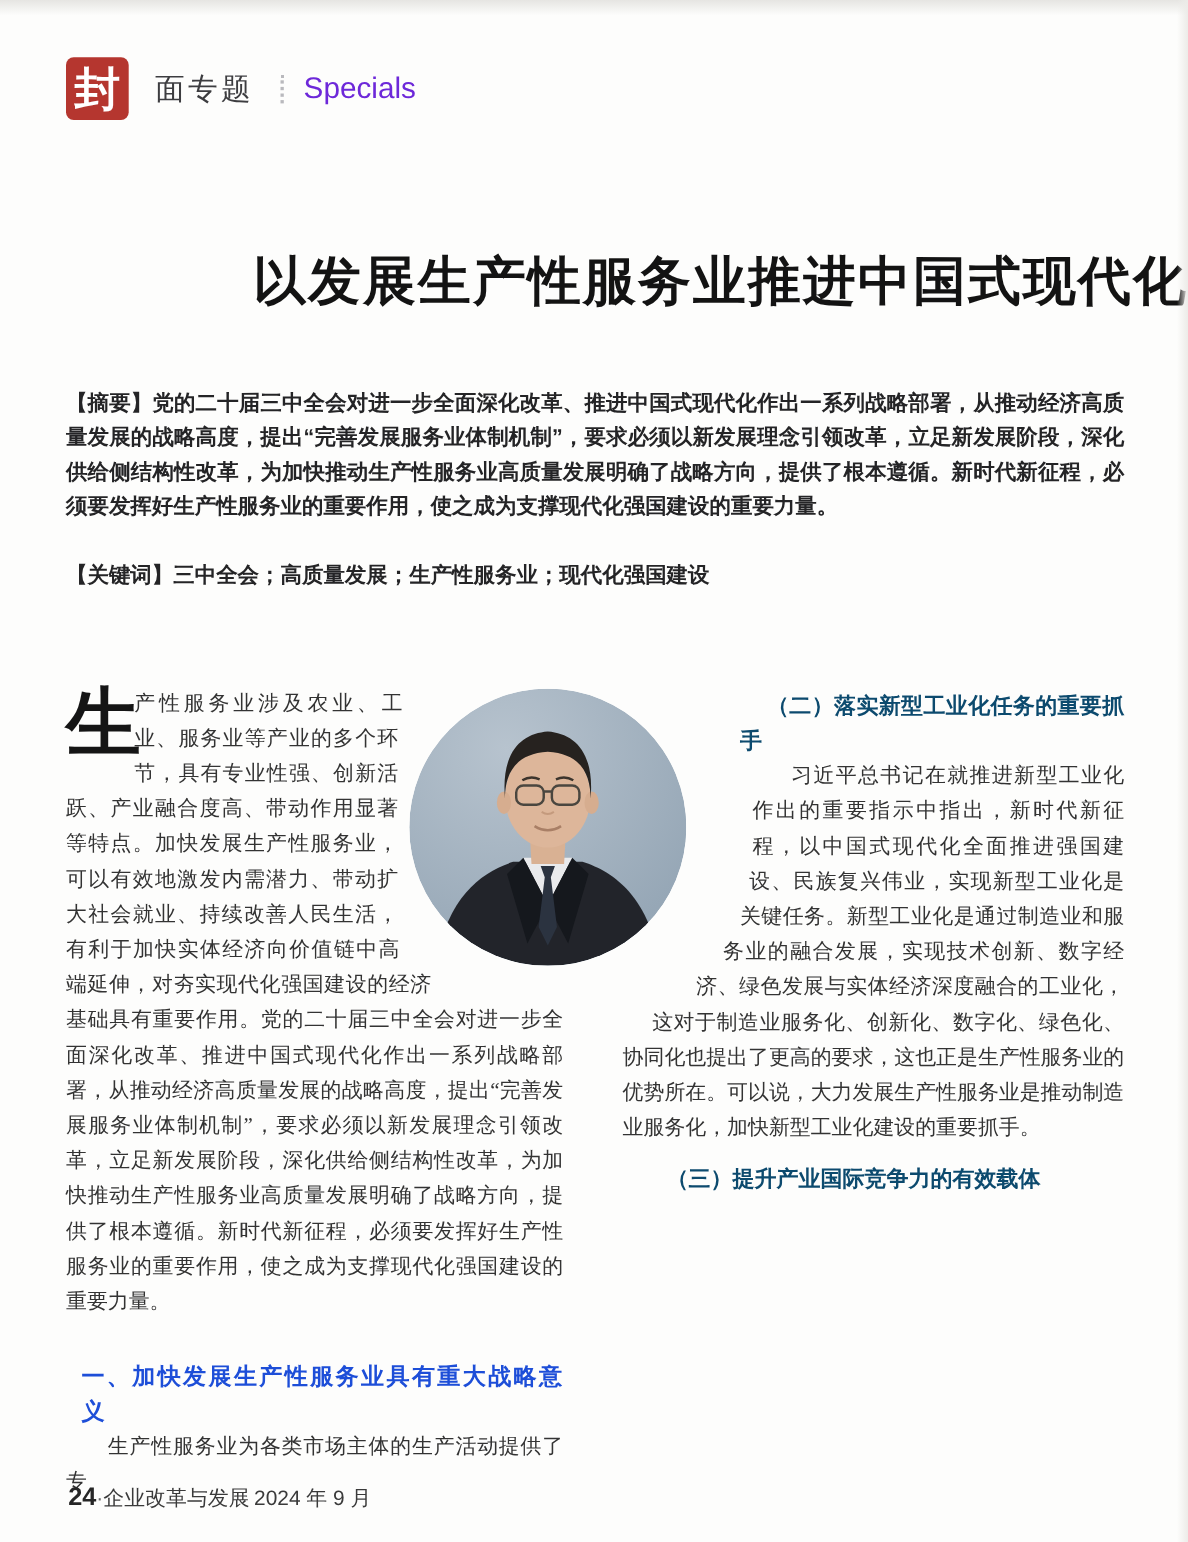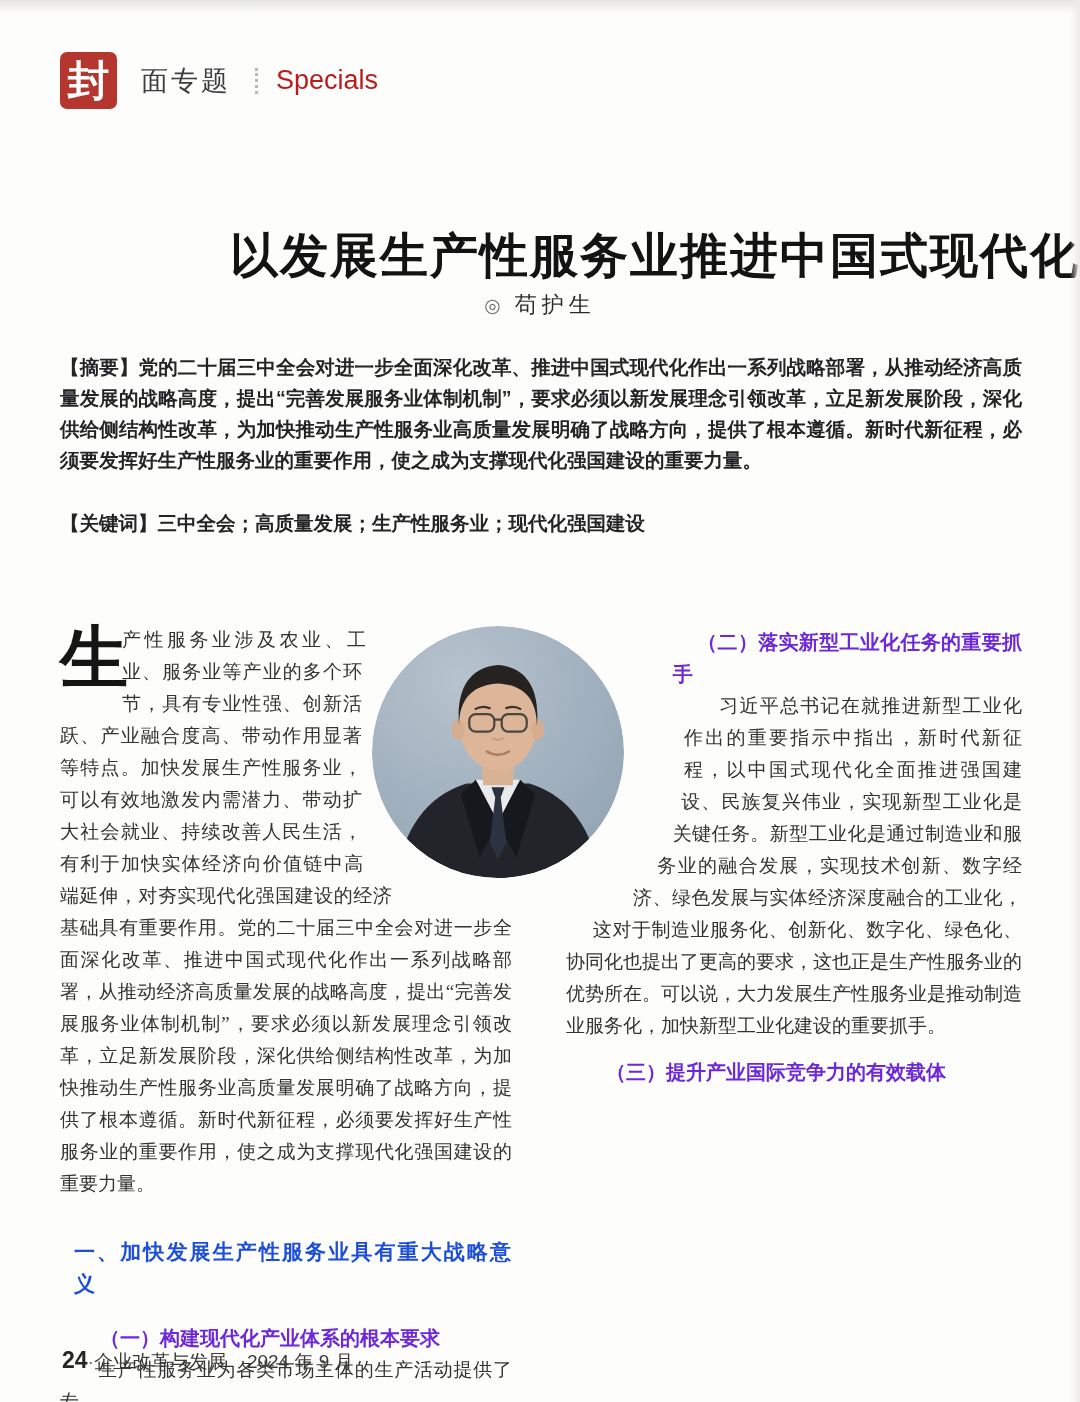--- a/index.html
+++ b/index.html
@@ -24,21 +24,21 @@
     color:#fff; font-family:"Liberation Sans","DejaVu Sans",sans-serif;
     font-weight:700; font-size:42px; line-height:57px; text-align:center;
   }
   .section-cn {
     margin-left:24px; font-family:"Liberation Sans","DejaVu Sans",sans-serif;
     font-size:27px; color:#3d3d40; letter-spacing:3px; font-weight:500;
   }
   .mast-divider { height:26px; border-left:3px dotted #b9b9bd; margin:0 18px 0 24px; }
   .section-en {
     font-family:"Liberation Sans","DejaVu Sans",sans-serif;
-    font-size:27px; color:#b91c1c; font-weight:500;
+    font-size:27px; color:#6d28d9; font-weight:500;
   }
 
   
   .title {
     position:absolute; top:192px; left:0; width:100%; text-align:right;
     font-family:"Liberation Sans","DejaVu Sans",sans-serif;
     font-weight:900; font-size:48px; letter-spacing:2px; color:#131313;
   }
   .author {
     position:absolute; top:290px; left:0; width:100%; text-align:center;
@@ -72,73 +72,69 @@
     float:left; width:54px; height:62px; margin:3px 8px 0 0;
     font-family:"Liberation Sans","DejaVu Sans",sans-serif;
     font-weight:700; font-size:68px; line-height:60px; color:#151515;
   }
   .heading-1 {
     font-family:"Liberation Sans","DejaVu Sans",sans-serif; font-weight:700;
     font-size:21px; color:#1d4ed8; margin:36px 0 0 14px; line-height:32px; letter-spacing:1px;
   }
   .heading-2 {
     font-family:"Liberation Sans","DejaVu Sans",sans-serif; font-weight:700;
-    font-size:20px; color:#6d28d9; margin:22px 0 0; line-height:32px; text-indent:2em;
+    font-size:20px; color:#0c4a6e; margin:22px 0 0; line-height:32px; text-indent:2em;
   }
   .col-right .heading-2.first { margin-top:2px; }
   .col-right .heading-2.last  { margin-top:14px; }
   .p-indent { text-indent:2em; }
 
   
   .portrait {
     position:absolute; left:372px; top:626px; width:252px; height:252px;
     border-radius:50%; overflow:hidden;
   }
   .portrait svg { display:block; }
 
   
   .footer {
     position:absolute; left:62px; top:1347px;
     font-family:"Liberation Sans","DejaVu Sans",sans-serif;
     color:#3a3a3a; font-size:19px; display:flex; align-items:baseline; 
   }
   .footer .page-num { font-size:23px; font-weight:700; color:#262626; }
   .footer .dot { color:#6a6a6a; }
-  .footer .issue { margin-left:20px; }
+  .footer .issue { margin-left:4px; }
 </style>
 </head>
 <body>
 
 <div class="page">
 
   <div class="masthead">
     <div class="logo">封</div>
     <div class="section-cn">面专题</div>
     <div class="mast-divider"></div>
     <div class="section-en">Specials</div>
   </div>
 
   <h1 class="title">以发展生产性服务业推进中国式现代化</h1>
-  <div class="author">
-    <span class="marker">◎</span><span>苟护生</span>
-  </div>
 
   <div class="abstract">
     <span>【摘要】</span><span>党的二十届三中全会对进一步全面深化改革、推进中国式现代化作出一系列战略部署，从推动经济高质量发展的战略高度，提出“完善发展服务业体制机制”，要求必须以新发展理念引领改革，立足新发展阶段，深化供给侧结构性改革，为加快推动生产性服务业高质量发展明确了战略方向，提供了根本遵循。新时代新征程，必须要发挥好生产性服务业的重要作用，使之成为支撑现代化强国建设的重要力量。</span>
   </div>
 
   <div class="keywords">
     <span>【关键词】</span><span>三中全会；高质量发展；生产性服务业；现代化强国建设</span>
   </div>
 
   <section class="col col-left">
     <div class="wrap-left"></div>
     <p><span class="dropcap">生</span><span>产性服务业涉及农业、工业、服务业等产业的多个环节，具有专业性强、创新活跃、产业融合度高、带动作用显著等特点。加快发展生产性服务业，可以有效地激发内需潜力、带动扩大社会就业、持续改善人民生活，有利于加快实体经济向价值链中高端延伸，对夯实现代化强国建设的经济基础具有重要作用。党的二十届三中全会对进一步全面深化改革、推进中国式现代化作出一系列战略部署，从推动经济高质量发展的战略高度，提出“完善发展服务业体制机制”，要求必须以新发展理念引领改革，立足新发展阶段，深化供给侧结构性改革，为加快推动生产性服务业高质量发展明确了战略方向，提供了根本遵循。新时代新征程，必须要发挥好生产性服务业的重要作用，使之成为支撑现代化强国建设的重要力量。</span></p>
     <h2 class="heading-1">一、加快发展生产性服务业具有重大战略意义</h2>
-    <h3 class="heading-2">（一）构建现代化产业体系的根本要求</h3>
     <p class="p-indent">生产性服务业为各类市场主体的生产活动提供了专</p>
   </section>
 
   <div class="portrait">
     <svg width="252" height="252" viewBox="0 0 272 272">
       <defs>
         <radialGradient id="pbg" cx="35%" cy="22%" r="95%">
           <stop offset="0" stop-color="#b7c3ce"></stop>
           <stop offset="1" stop-color="#8fa1b1"></stop>
         </radialGradient>

